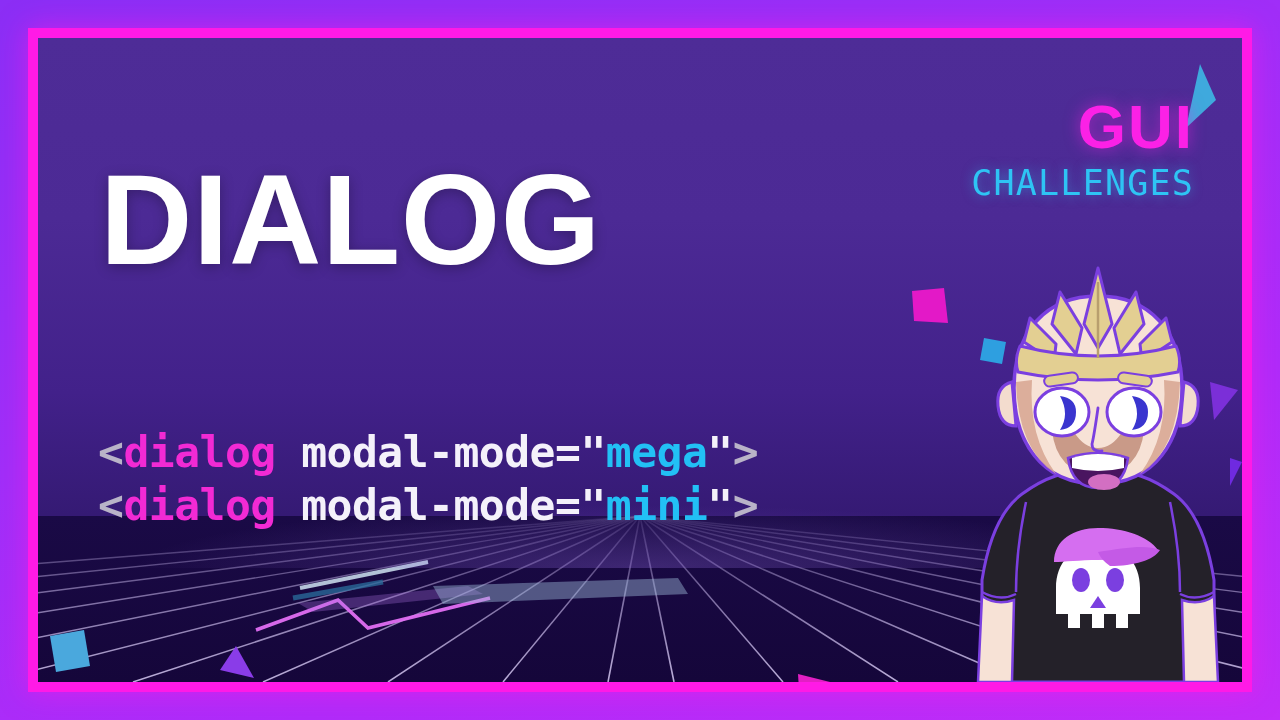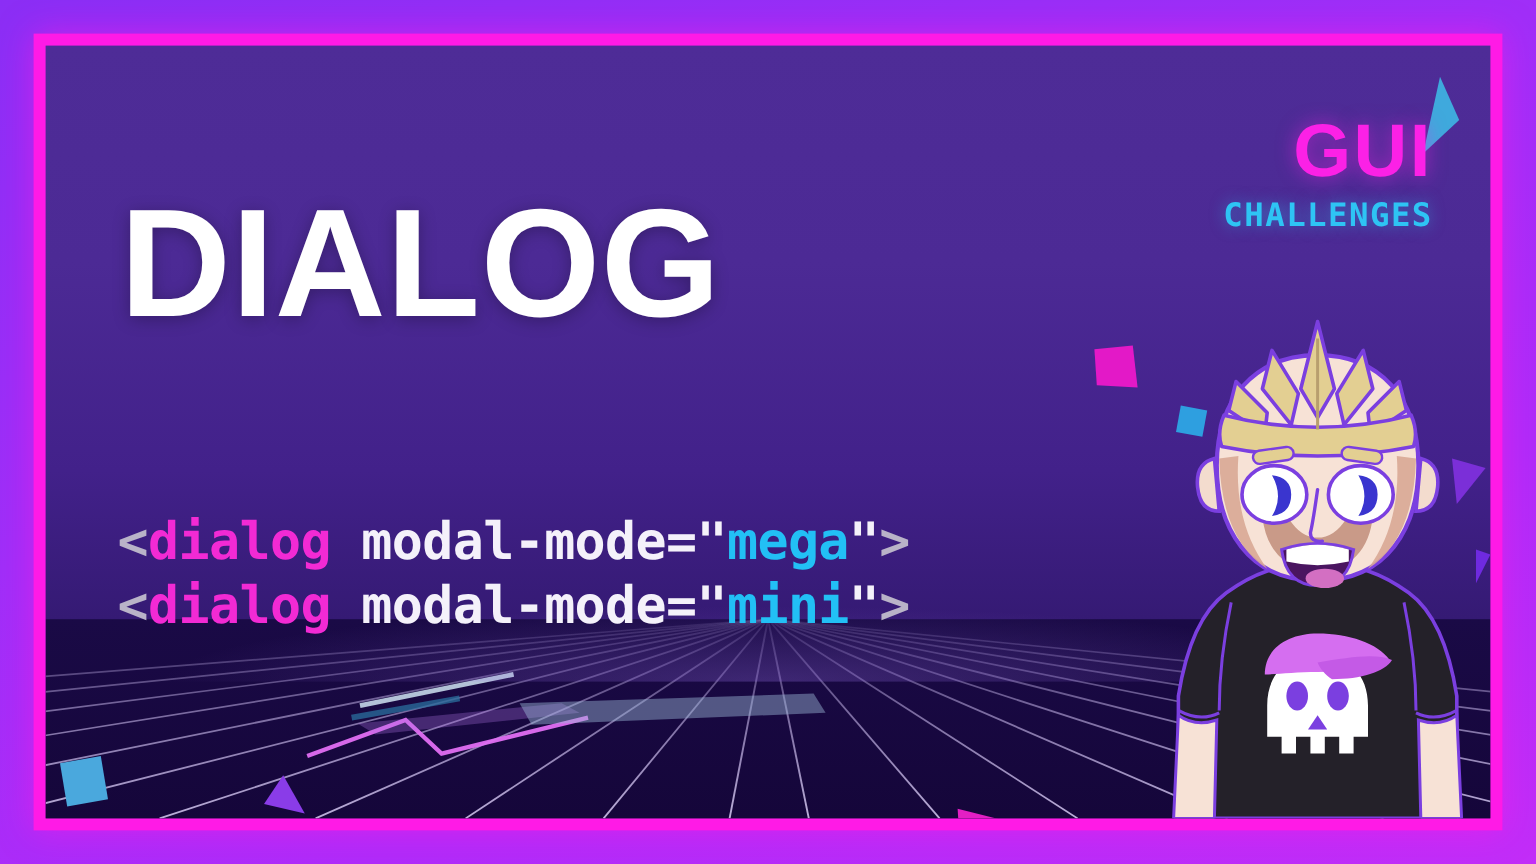--- a/index.html
+++ b/index.html
@@ -117,22 +117,22 @@
     display: block;
     font-size: 62px;
     font-weight: 700;
     color: #fb21e6;
     letter-spacing: 2px;
     text-shadow: 0 0 16px rgba(251,33,230,0.55);
   }
   .logo-challenges {
     display: block;
     margin-top: 8px;
-    font-size: 27px;
-    font-weight: 700;
+    font-size: 35px;
+    font-weight: 400;
     color: #2ec4f4;
     letter-spacing: 1.2px;
     font-family: "DejaVu Sans Mono", "Liberation Mono", monospace;
     text-shadow: 0 0 12px rgba(46,196,244,0.5);
   }
 
   
   .avatar {
     position: absolute;
     right: -6px;

